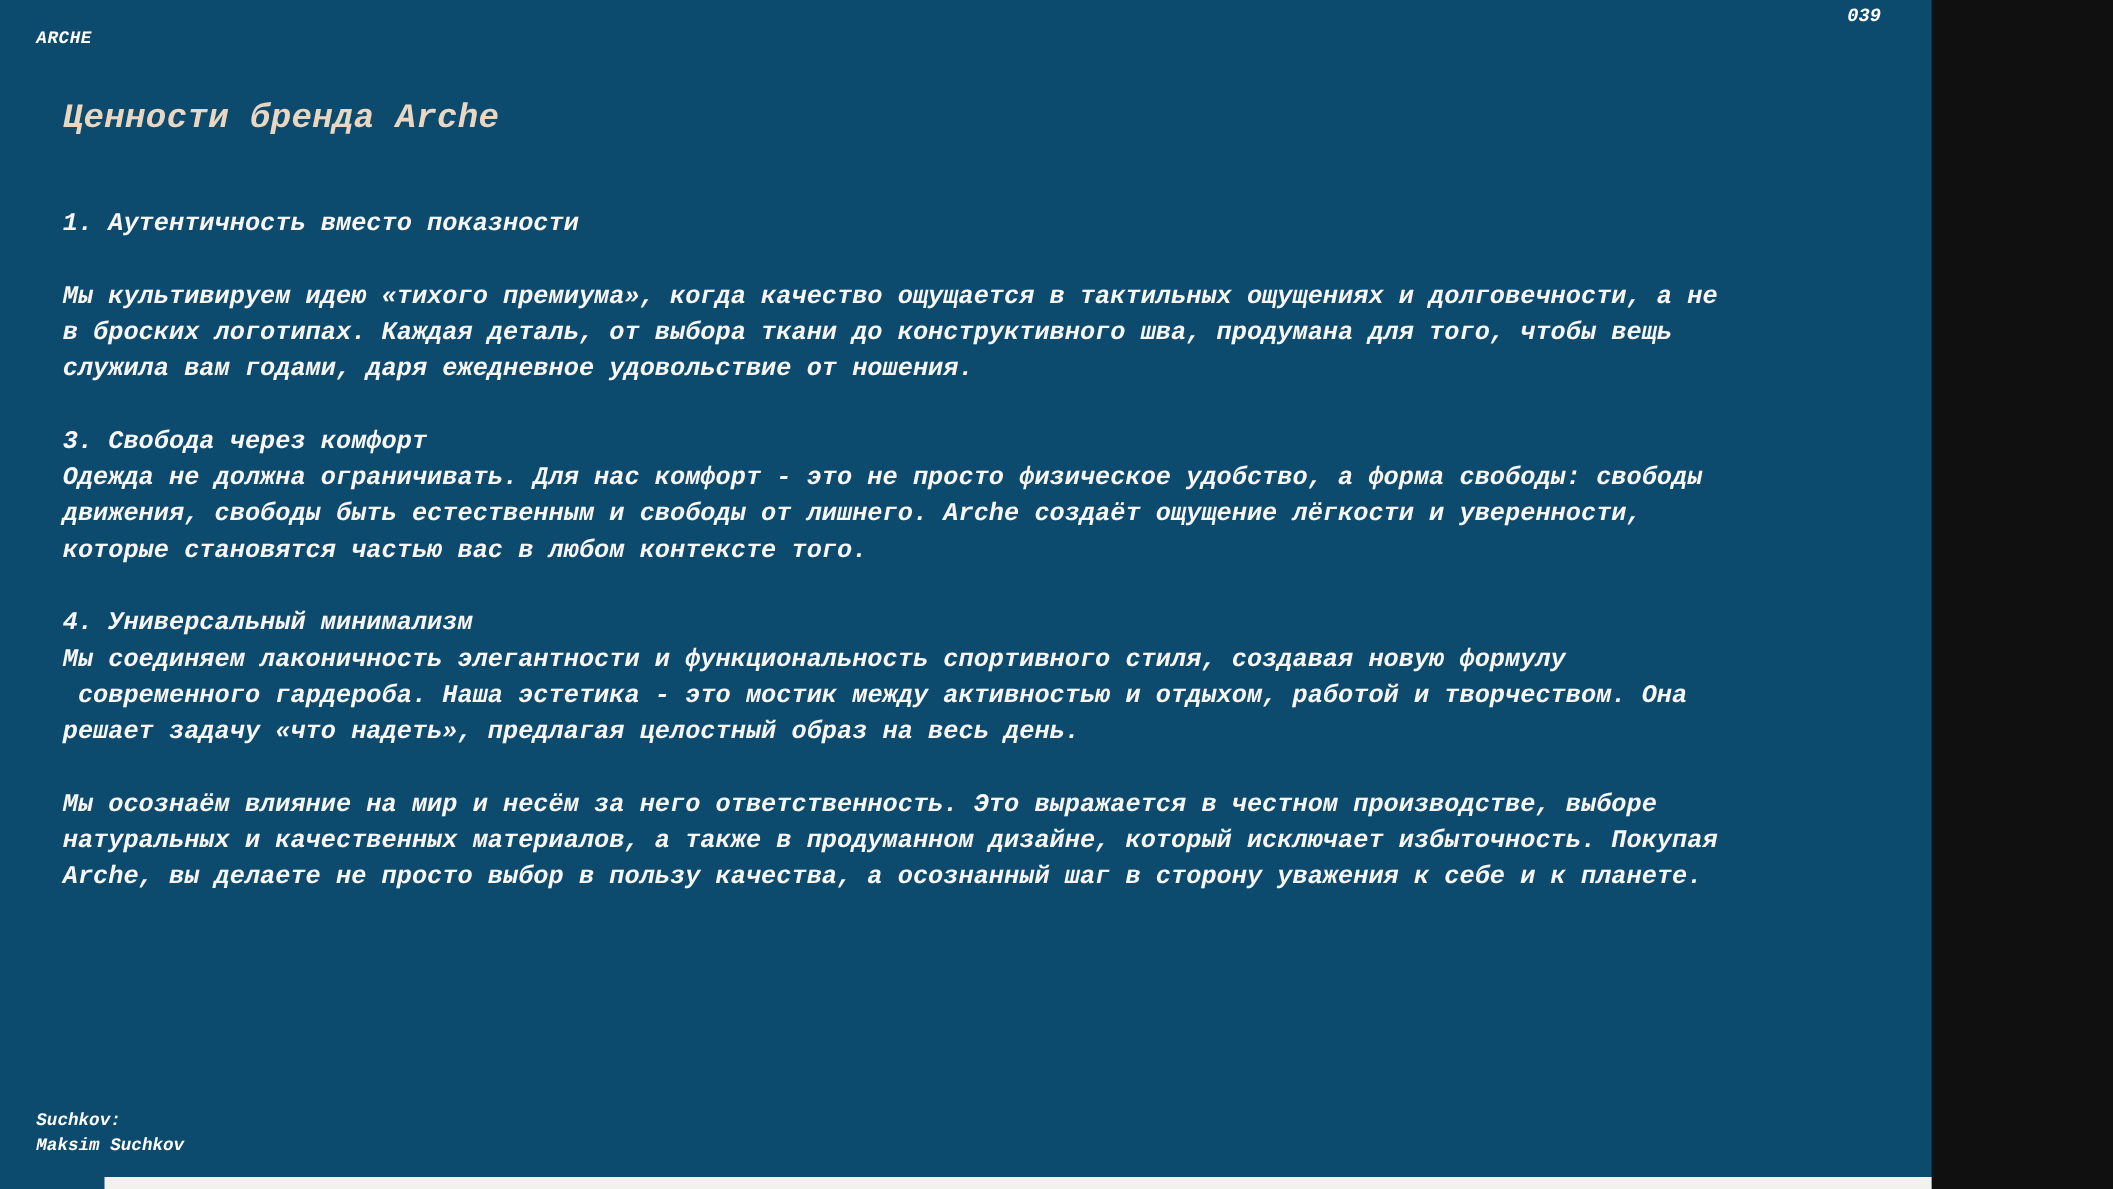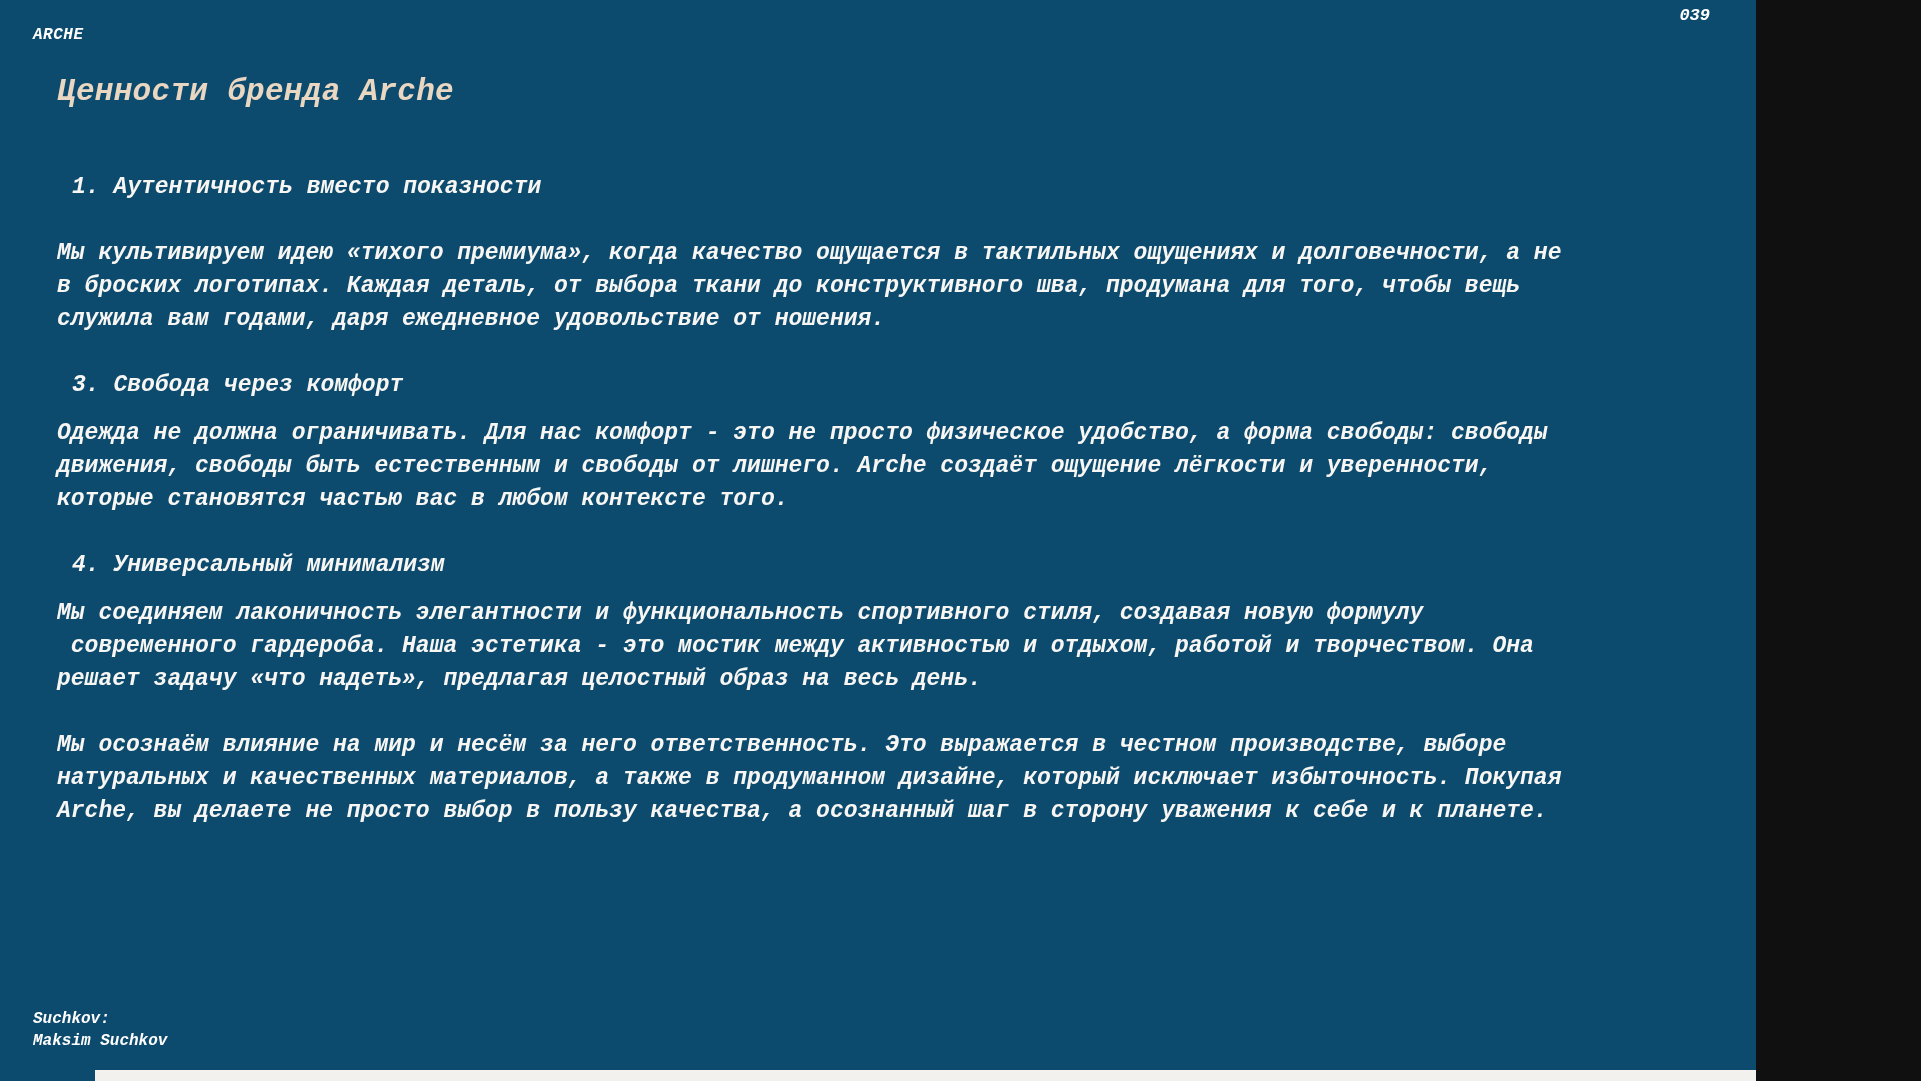--- a/index.html
+++ b/index.html
@@ -35,30 +35,30 @@
   }
   .content {
     position: absolute;
     left: 57px;
     top: 74px;
     right: 30px;
   }
   .title {
     font-size: 31px;
     color: #ead7c2;
-    margin: 0 0 62px 0;
+    margin: 16px 0 62px 0;
     letter-spacing: 0.3px;
   }
   .section {
     margin: 0 0 33px 0;
   }
   .section-heading {
     font-size: 23px;
     line-height: 33px;
-    margin: 15px;
+    margin: 0;
   }
   .section-body {
     font-size: 23px;
     line-height: 33px;
     margin: 0;
     white-space: pre-wrap;
   }
   .designer {
     position: absolute;
     left: 33px;

